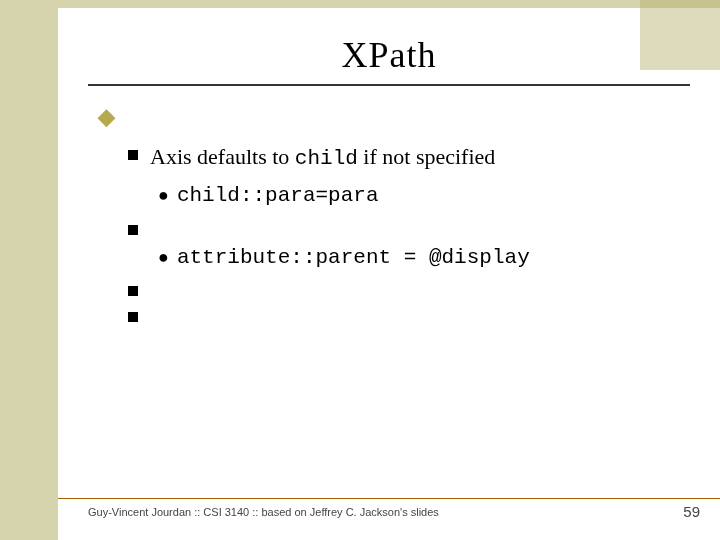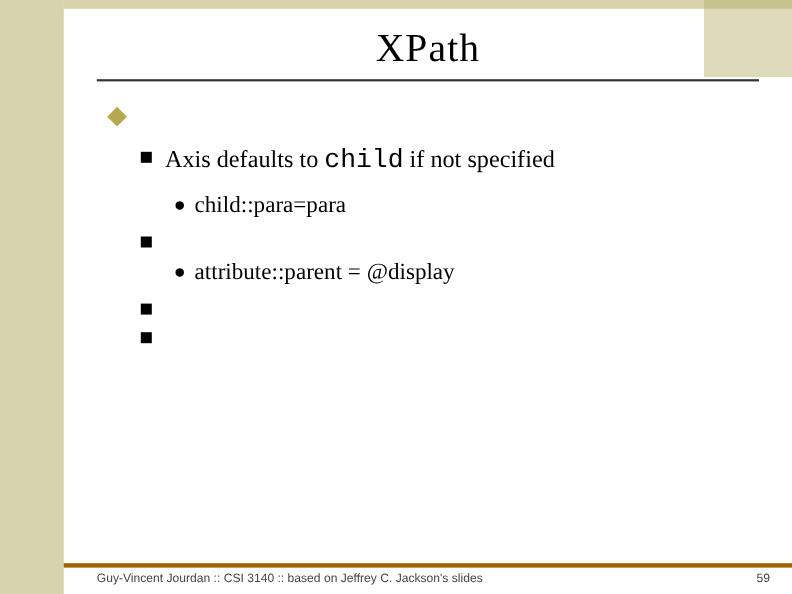--- a/index.html
+++ b/index.html
@@ -45,21 +45,21 @@
       background: #b5b06a;
       opacity: 0.45;
     }
 
     .slide-content {
       position: absolute;
       left: 58px;
       top: 8px;
       right: 0;
       bottom: 0;
-      padding: 4px 30px 30px 30px;
+      padding: 16px 30px 30px 30px;
       display: flex;
       flex-direction: column;
     }
 
     
     .title-section {
       text-align: center;
       padding: 10px 0 8px 0;
       border-bottom: 2px solid #333;
       margin-bottom: 18px;
@@ -114,66 +114,66 @@
 
     .bullet-text {
       font-size: 22px;
       color: #000;
       line-height: 1.4;
     }
 
     .bullet-text code,
     .code-inline {
       font-family: 'Courier New', Courier, monospace;
-      font-size: 24px;
+      font-size: 21px;
     }
 
     .sub-bullet {
       display: flex;
       align-items: flex-start;
       padding-left: 60px;
       margin-bottom: 6px;
     }
 
     .sub-bullet-dot {
       font-size: 18px;
       margin-right: 8px;
       margin-top: 4px;
       color: #000;
     }
 
     .sub-bullet-text {
       font-size: 21px;
-      font-family: Liberation Serif, serif;
+      font-family: Liberation Mono, monospace;
       color: #000;
       line-height: 1.4;
     }
 
     
     .footer {
       position: absolute;
-      bottom: 8px;
+      bottom: 20px;
       left: 58px;
       right: 0;
       display: flex;
       justify-content: space-between;
       align-items: center;
       padding: 0 20px 0 30px;
-      border-top: 4px solid #a16207;
+      border-top: 1px solid #a16207;
       padding-top: 4px;
     }
 
     .footer-text {
       font-size: 11px;
       color: #444;
       font-family: Arial, sans-serif;
     }
 
     .footer-page {
-      font-size: 11px;
+      font-size: 15px;
       color: #444;
       font-family: Arial, sans-serif;
     }
   </style>
 </head>
 <body>
 
 <div class="left-bar"></div>
 
 <div class="top-bar"></div>

